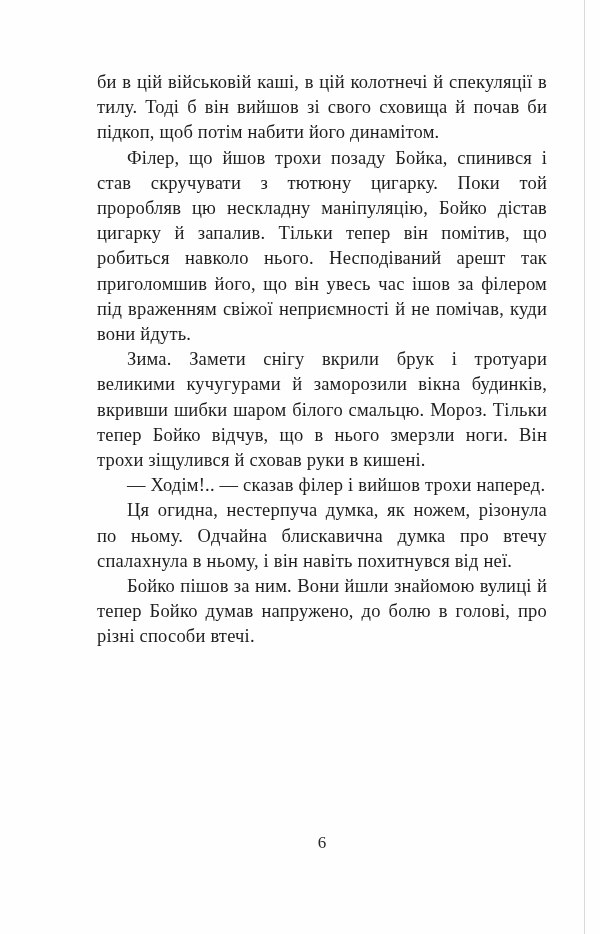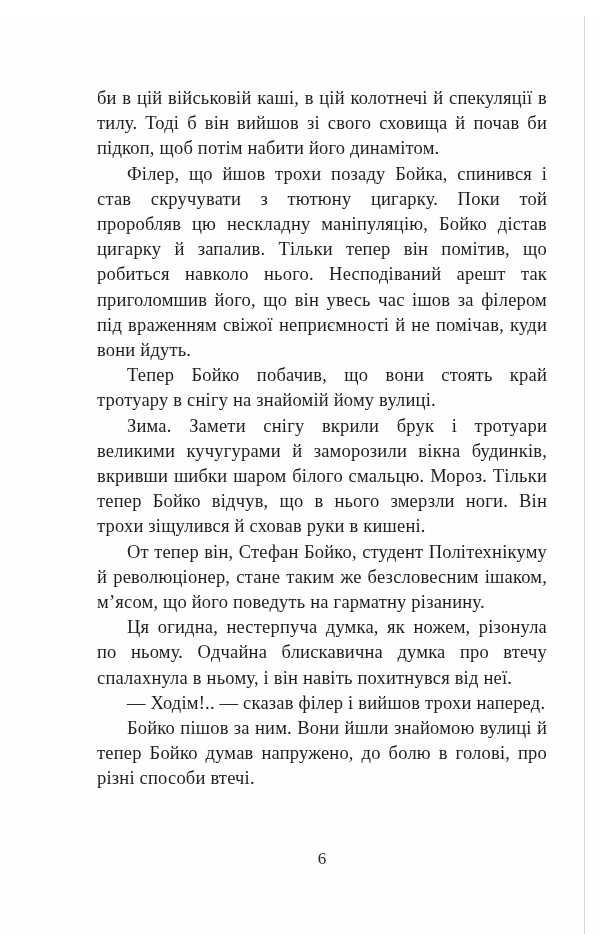--- a/index.html
+++ b/index.html
@@ -12,21 +12,20 @@
     background: #ffffff;
     position: relative;
     overflow: hidden;
     font-family: "Liberation Serif", "DejaVu Serif", serif;
     color: #1e1e1e;
   }
   .page {
     position: absolute;
     inset: 0;
     background: #fefefe;
-    margin-top: 16px;
   }
   .edge-line {
     position: absolute;
     top: 0;
     right: 15px;
     width: 1px;
     height: 100%;
     background: #d9d9d9;
   }
   .text-block {
@@ -58,22 +57,20 @@
 </style>
 </head>
 <body>
 
 <div class="page">
   <div class="edge-line"></div>
 
   <main class="text-block">
     <p class="no-indent">би в цій військовій каші, в цій колотнечі й спекуляції в тилу. Тоді б він вийшов зі свого сховища й почав би підкоп, щоб потім набити його динамітом.</p>
     <p>Філер, що йшов трохи позаду Бойка, спинився і став скручувати з тютюну цигарку. Поки той проробляв цю нескладну маніпуляцію, Бойко дістав цигарку й запалив. Тільки тепер він помітив, що робиться навколо нього. Несподіваний арешт так приголомшив його, що він увесь час ішов за філером під враженням свіжої неприємності й не помічав, куди вони йдуть.</p>
-    <p>Тепер Бойко побачив, що вони стоять край тротуару в снігу на знайомій йому вулиці.</p>
     <p>Зима. Замети снігу вкрили брук і тротуари великими кучугурами й заморозили вікна будинків, вкривши шибки шаром білого смальцю. Мороз. Тільки тепер Бойко відчув, що в нього змерзли ноги. Він трохи зіщулився й сховав руки в кишені.</p>
-    <p>От тепер він, Стефан Бойко, студент Політехнікуму й революціонер, стане таким же безсловесним ішаком, м’ясом, що його поведуть на гарматну різанину.</p>
+    <p>— Ходім!.. — сказав філер і вийшов трохи наперед.</p>
     <p>Ця огидна, нестерпуча думка, як ножем, різонула по ньому. Одчайна блискавична думка про втечу спалахнула в ньому, і він навіть похитнувся від неї.</p>
-    <p>— Ходім!.. — сказав філер і вийшов трохи наперед.</p>
     <p>Бойко пішов за ним. Вони йшли знайомою вулиці й тепер Бойко думав напружено, до болю в голові, про різні способи втечі.</p>
   </main>
 
   <div class="page-number">6</div>
 </div>
 
 </body></html>

